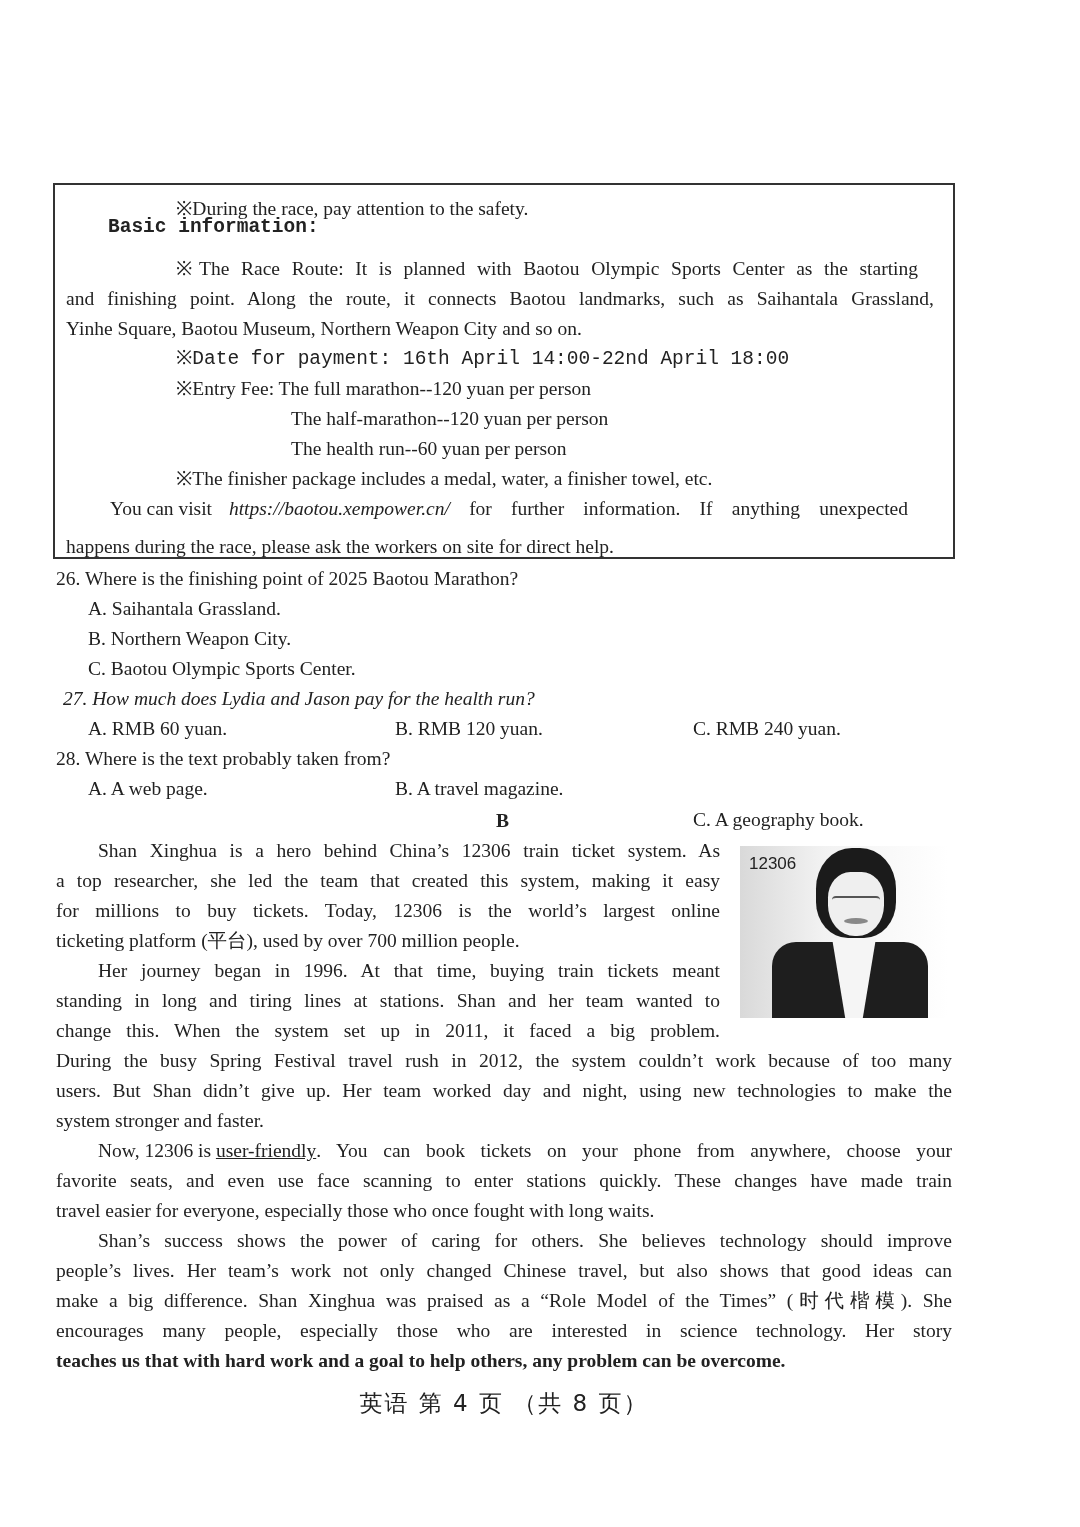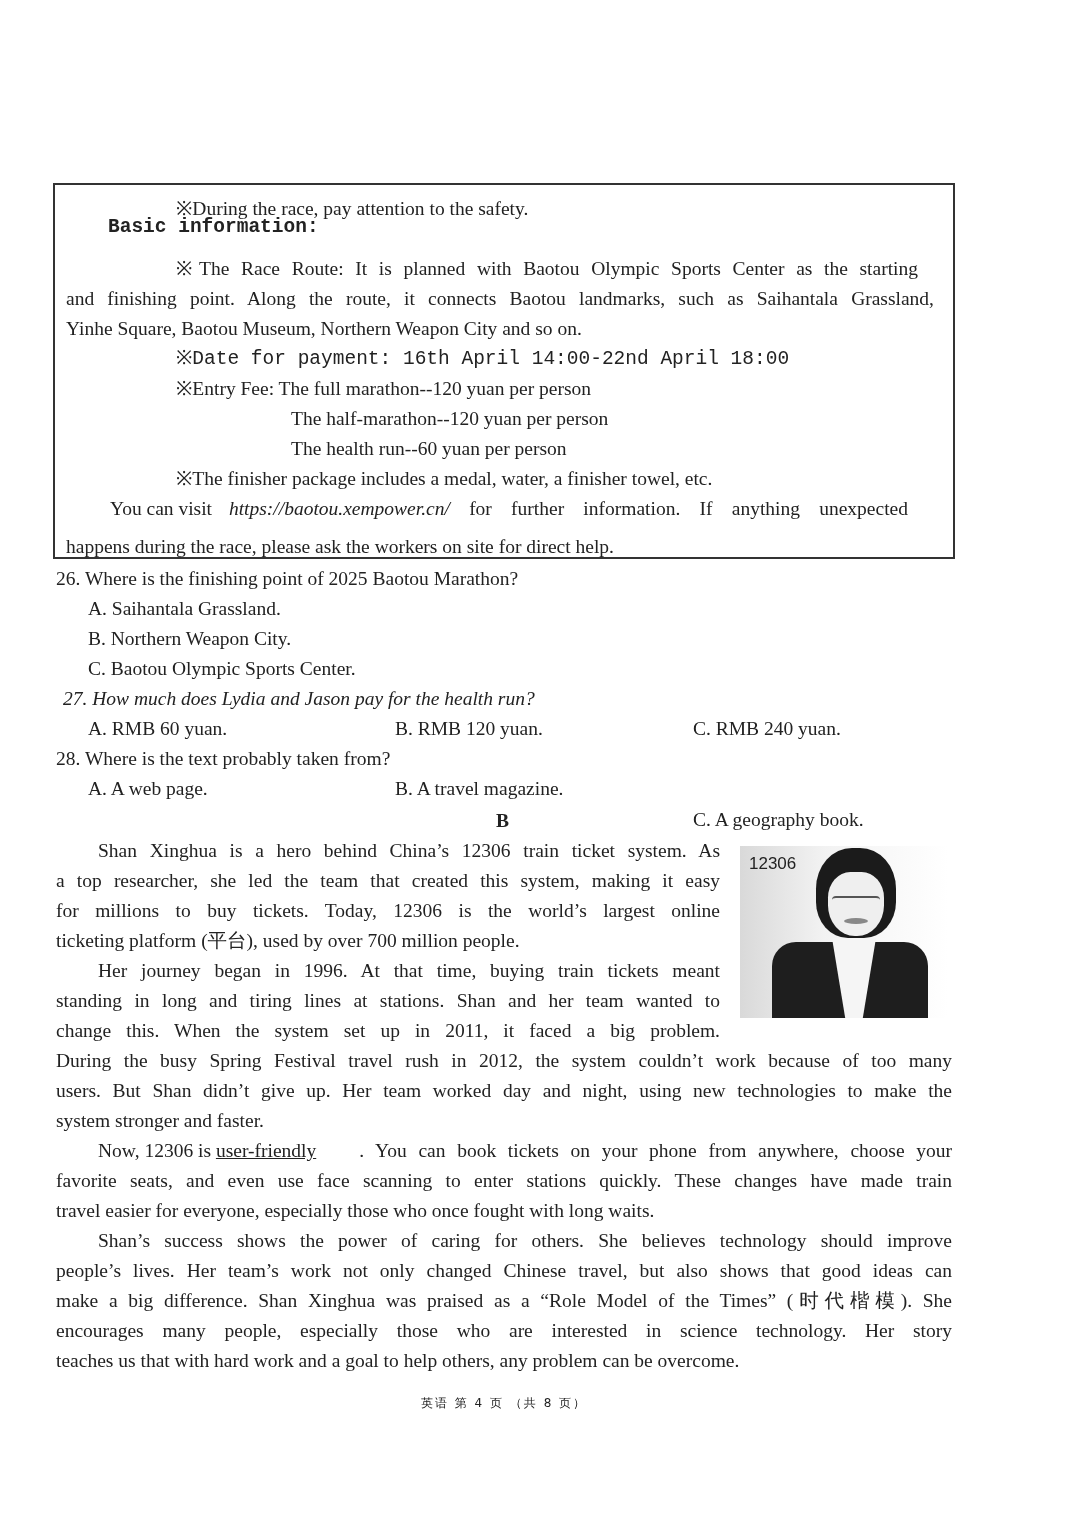--- a/index.html
+++ b/index.html
@@ -45,21 +45,21 @@
   }
   .jacket {
     position: absolute; left: 32px; top: 96px; width: 156px; height: 80px;
     background: #1e1e1e; border-radius: 24px 24px 0 0;
   }
   .shirt {
     position: absolute; left: 92px; top: 92px; width: 44px; height: 80px;
     background: #f5f5f5; clip-path: polygon(0 0, 100% 0, 70% 100%, 30% 100%);
   }
   .footer { position: absolute; top: 1388px; left: 0; width: 1008px; text-align: center; line-height: 30px;
-    font-family: "DejaVu Sans", sans-serif; font-size: 12px; letter-spacing: 2px; }
+    font-family: "DejaVu Sans", sans-serif; font-size: 23px; letter-spacing: 2px; }
 </style>
 </head>
 <body>
 
 <div class="box"></div>
 <div class="line" style="left:176px;top:194px;">※During the race, pay attention to the safety.</div>
 <div class="line bold" style="left:108px;top:212px;font-family:Liberation Mono, monospace;">Basic information:</div>
 <div class="just" style="left:176px;top:254px;width:742px;">※The Race Route: It is planned with Baotou Olympic Sports Center as the starting</div>
 <div class="just" style="left:66px;top:284px;width:868px;">and finishing point. Along the route, it connects Baotou landmarks, such as Saihantala Grassland,</div>
 <div class="line" style="left:66px;top:314px;">Yinhe Square, Baotou Museum, Northern Weapon City and so on.</div>
@@ -110,24 +110,24 @@
 <div class="just" style="left:98px;top:956px;width:622px;">Her journey began in 1996. At that time, buying train tickets meant</div>
 <div class="just" style="left:56px;top:986px;width:664px;">standing in long and tiring lines at stations. Shan and her team wanted to</div>
 <div class="just" style="left:56px;top:1016px;width:664px;">change this. When the system set up in 2011, it faced a big problem.</div>
 <div class="just" style="left:56px;top:1046px;width:896px;">During the busy Spring Festival travel rush in 2012, the system couldn’t work because of too many</div>
 <div class="just" style="left:56px;top:1076px;width:896px;">users. But Shan didn’t give up. Her team worked day and night, using new technologies to make the</div>
 <div class="line" style="left:56px;top:1106px;">system stronger and faster.</div>
 
 <div class="line" style="left:98px;top:1136px;width:854px;display:flex;">
   <span style="white-space:pre;">Now, 12306 is </span>
   <span class="ul">user-friendly</span>
-  <span style="white-space:pre;flex:1;text-align:justify;text-align-last:justify;margin-left:43px;">. You can book tickets on your phone from anywhere, choose your</span>
+  <span style="white-space:pre;flex:1;text-align:justify;text-align-last:justify;">. You can book tickets on your phone from anywhere, choose your</span>
 </div>
 <div class="just" style="left:56px;top:1166px;width:896px;">favorite seats, and even use face scanning to enter stations quickly. These changes have made train</div>
 <div class="line" style="left:56px;top:1196px;">travel easier for everyone, especially those who once fought with long waits.</div>
 
 <div class="just" style="left:98px;top:1226px;width:854px;">Shan’s success shows the power of caring for others. She believes technology should improve</div>
 <div class="just" style="left:56px;top:1256px;width:896px;">people’s lives. Her team’s work not only changed Chinese travel, but also shows that good ideas can</div>
 <div class="just" style="left:56px;top:1286px;width:896px;">make a big difference. Shan Xinghua was praised as a “Role Model of the Times” (时代楷模). She</div>
 <div class="just" style="left:56px;top:1316px;width:896px;">encourages many people, especially those who are interested in science technology. Her story</div>
-<div class="line" style="left:56px;top:1346px;">teaches us that with hard work and a goal to help others, any problem can be overcome.</div>
+<div class="line" style="left:56px;top:1346px;font-weight:bold;">teaches us that with hard work and a goal to help others, any problem can be overcome.</div>
 
 <div class="footer">英语  第 4 页 （共 8 页）</div>
 
 </body></html>

